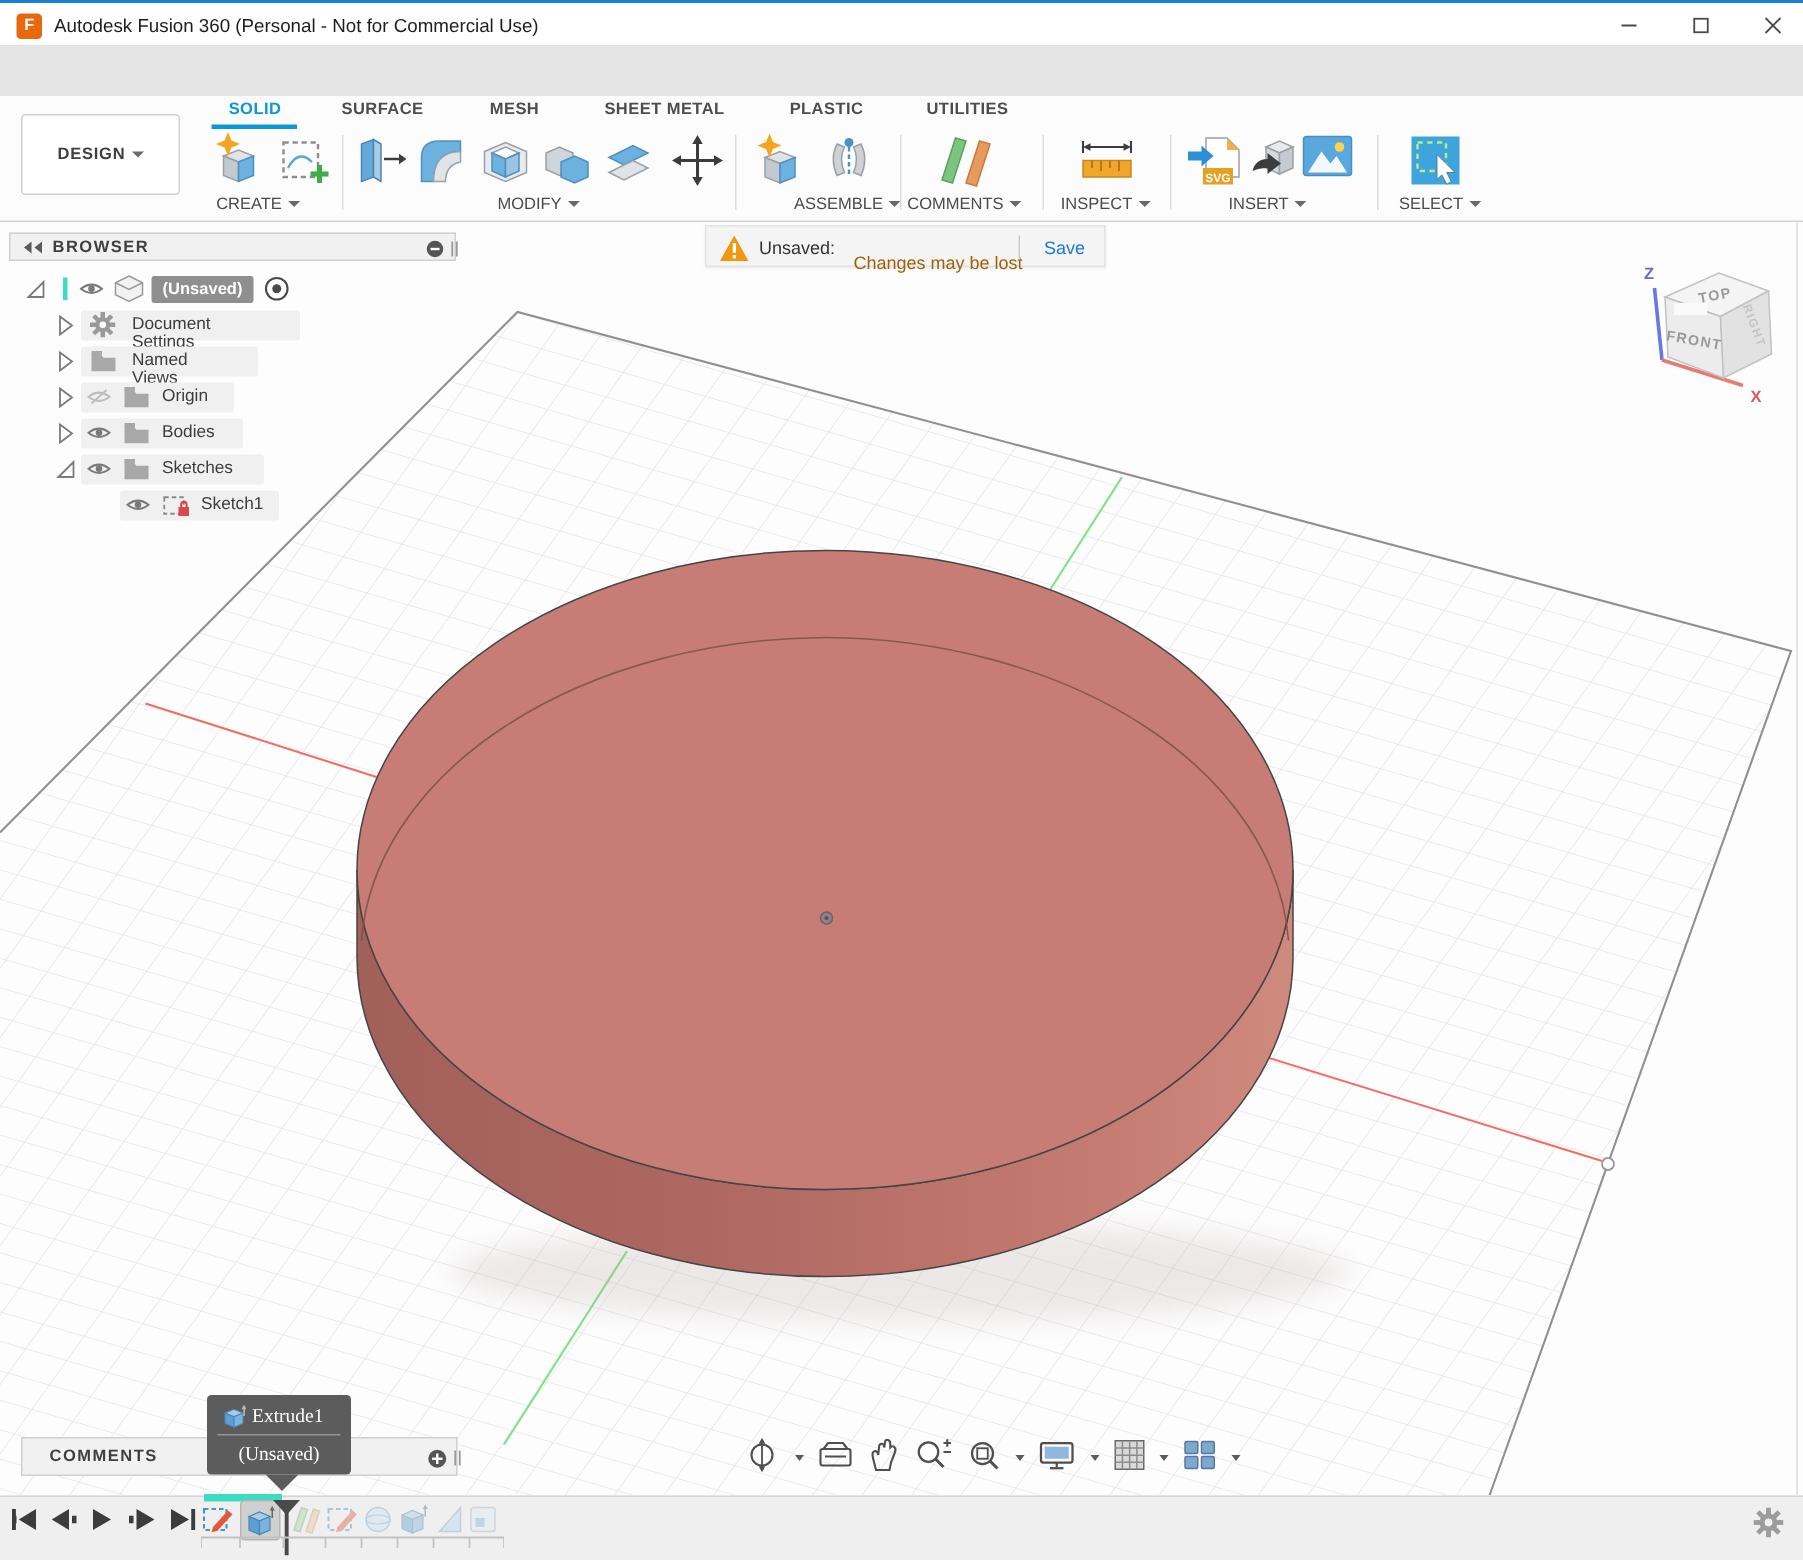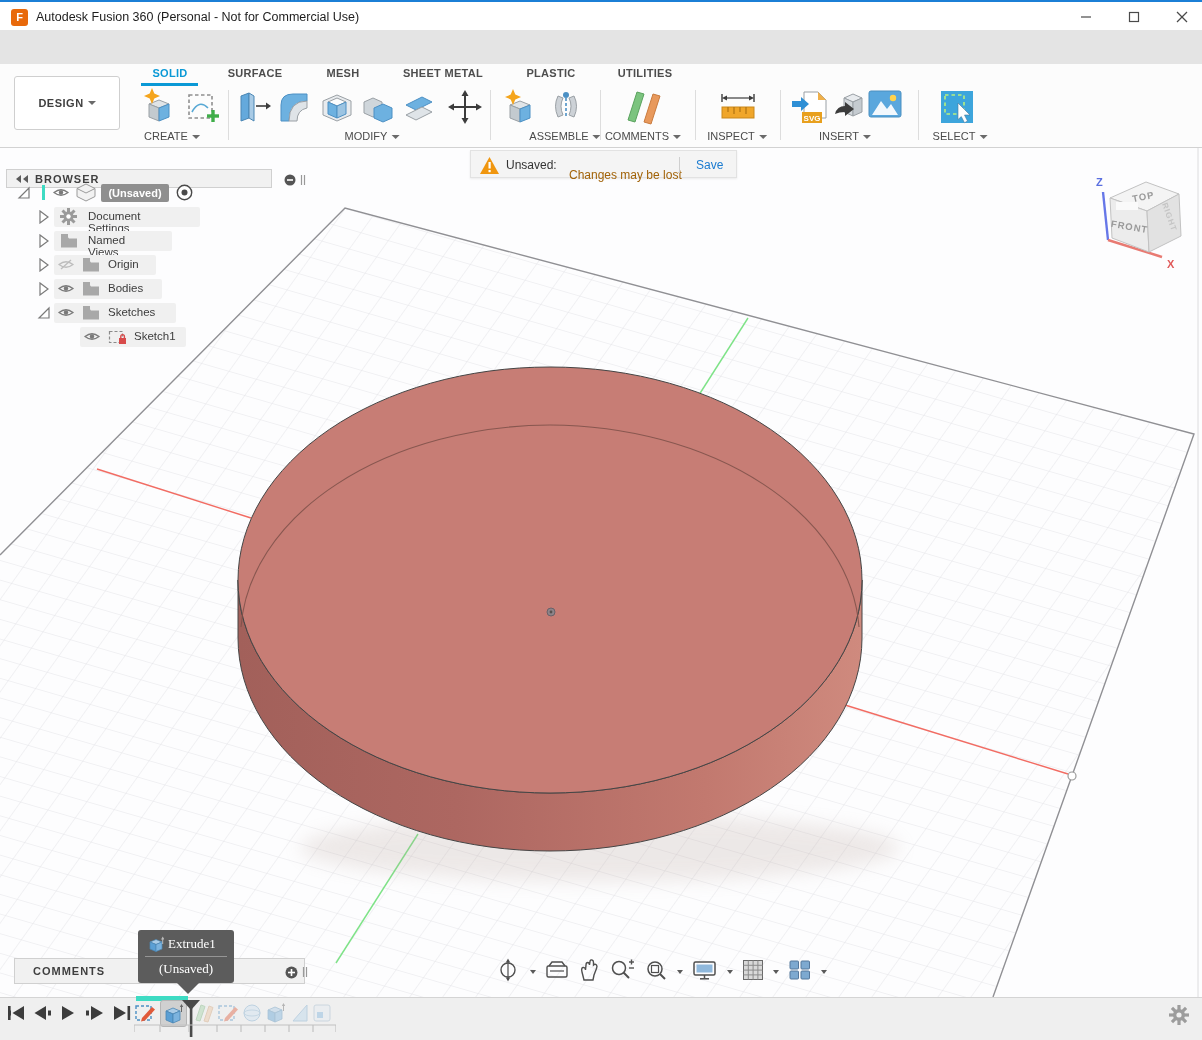--- a/index.html
+++ b/index.html
@@ -232,21 +232,21 @@
           <line x1="19" y1="7" x2="19" y2="31"></line>
           <line x1="7" y1="19" x2="31" y2="19"></line>
         </g>
       <g fill="#3c3c3c">
           <polygon points="19,2 15.5,8 22.5,8"></polygon>
           <polygon points="19,36 15.5,30 22.5,30"></polygon>
           <polygon points="2,19 8,15.5 8,22.5"></polygon>
           <polygon points="36,19 30,15.5 30,22.5"></polygon>
         </g>
     </svg>
-    <div class="grp-label" style="left:356px;padding-left:32px;"><span>MODIFY</span><span class="caret"></span></div>
+    <div class="grp-label" style="left:343px;padding-left:32px;"><span>MODIFY</span><span class="caret"></span></div>
     <div class="grp-divider" style="left:490px;"></div>
 
     <svg class="ricon" style="left:500px;" width="40" height="40">
       <polygon points="10,17 20,13 30,17 20,21" fill="#e0e4e7" stroke="#9aa0a5"></polygon>
         <polygon points="10,17 20,21 20,34 10,30" fill="#c3cacf" stroke="#9aa0a5"></polygon>
         <polygon points="20,21 30,17 30,30 20,34" fill="#6db1e0" stroke="#4c90c4"></polygon>
       <polygon points="13,1 15.3,6.6 21,9 15.3,11.4 13,17 10.7,11.4 5,9 10.7,6.6" fill="#f5a51d"></polygon>
     </svg>
     <svg class="ricon" style="left:546px;" width="40" height="40">
       <path d="M12,8 Q7,18 12,29 L17,27 Q13,18 17,10 Z" fill="#cdd2d7" stroke="#9aa0a5"></path>
@@ -372,21 +372,21 @@
           <rect x="8.5" y="13" width="2.2" height="2.2" fill="#fff"></rect>
       </svg>
       <div class="warn-strong">Unsaved:</div>
       <div class="warn-msg">Changes may be lost</div>
       <div class="warn-divider"></div>
       <div class="warn-save">Save</div>
     </div>
 
     
     <div>
-      <div class="panel-header" style="left:6px;top:21px;width:266px;height:19px;">
+      <div class="panel-header" style="left:6px;top:7px;width:298px;height:19px;">
         <svg style="margin-left:8px;" width="14" height="10">
             <polygon points="6,1 6,9 1,5" fill="#5a5a5a"></polygon>
             <polygon points="13,1 13,9 8,5" fill="#5a5a5a"></polygon>
           </svg>
         <span class="panel-title" style="margin-left:6px;">BROWSER</span>
         <svg class="abs" style="left:277px;top:4px;" width="12" height="12">
             <circle cx="6" cy="6" r="5.5" fill="#555"></circle>
             <rect x="3" y="5.2" width="6" height="1.6" fill="#fff"></rect>
           </svg>
         <svg class="abs" style="left:293px;top:4px;" width="6" height="12">

